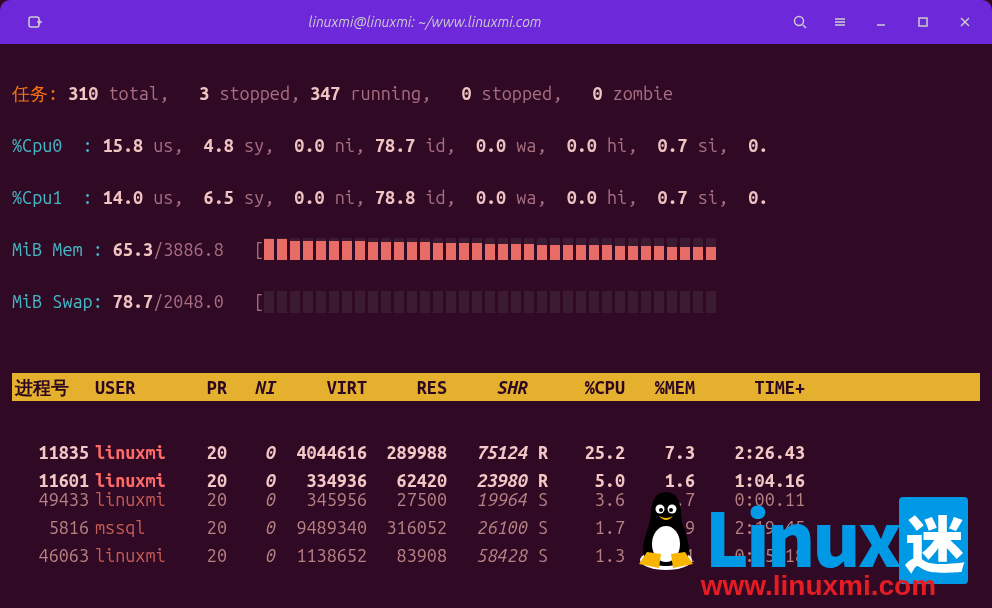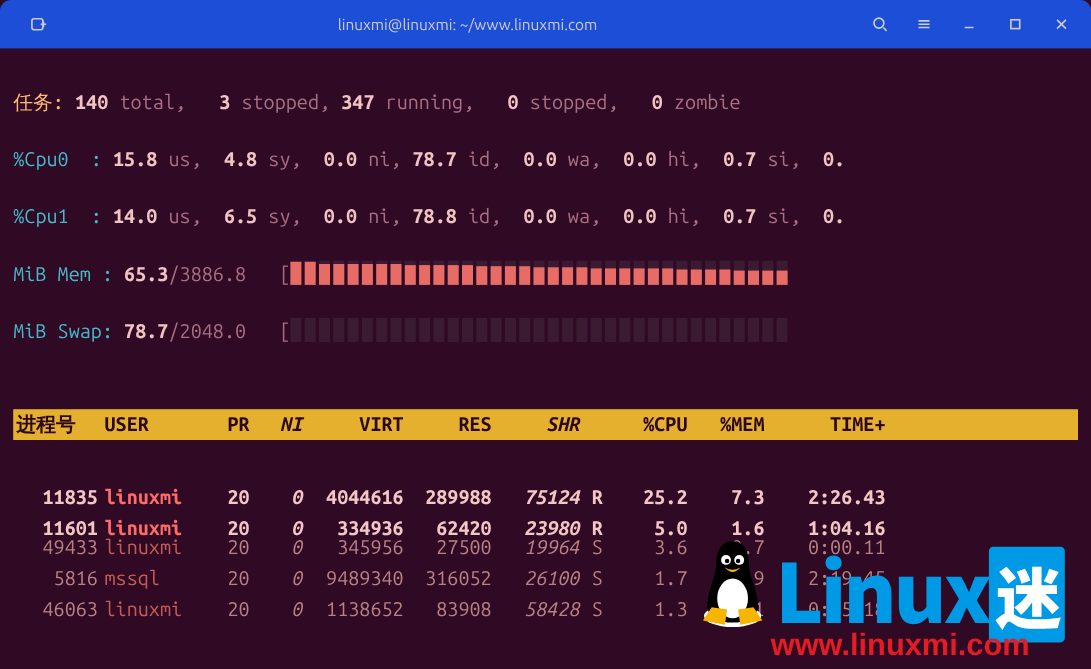--- a/index.html
+++ b/index.html
@@ -10,25 +10,26 @@
     color:#e2a3a1;
     width:992px; height:608px;
     overflow:hidden;
     border-radius:10px;
     position:relative;
   }
   .titlebar {
     height:44px;
     display:flex;
     align-items:center;
-    background:#1d4ed8;
+    background:#6d28d9;
     color:#ddd;
     font-family:"Ubuntu",sans-serif;
     font-size:14px;
     position:relative;
+    font-style:italic;
   }
   .titlebar .left { width:70px; display:flex; justify-content:center; }
   .titlebar .mid { flex:1; text-align:center; color:#ccc; }
   .titlebar .right { display:flex; gap:0; padding-right:6px; }
   .titlebar .tbtn {
     width:42px; height:30px;
     display:flex; align-items:center; justify-content:center;
     color:#ccc;
   }
   .titlebar .sbtn {
@@ -37,21 +38,21 @@
     color:#ccc;
   }
   .titlebar svg { stroke:#ccc; fill:none; stroke-width:1.5; }
   .term {
     padding:10px 12px 0 12px;
     line-height:26px;
     white-space:pre;
   }
   .muted { color:#a86e82; }
   .cyan  { color:#47b7c7; }
-  .red   { color:#fdba74; }
+  .red   { color:#f97316; }
   .bold  { font-weight:700; color:#f0c4c2; }
   .membar {
     display:inline-block;
     vertical-align:middle;
     height:22px;
     position:relative;
     top:-2px;
   }
   .membar .cell {
     display:inline-block;
@@ -165,21 +166,21 @@
     <div class="tbtn">
       <svg width="14" height="14" viewBox="0 0 14 14">
           <line x1="3" y1="3" x2="11" y2="11"></line>
           <line x1="11" y1="3" x2="3" y2="11"></line>
         </svg>
     </div>
   </div>
 </div>
 
 <div class="term">
-<div><span class="red">任务:</span> <span class="bold">140</span> <span class="muted">total,</span>   <span class="bold">3</span> <span class="muted">stopped,</span> <span class="bold">347</span> <span class="muted">running,</span>   <span class="bold">0</span> <span class="muted">stopped,</span>   <span class="bold">0</span> <span class="muted">zombie</span></div>
+<div><span class="red">任务:</span> <span class="bold">310</span> <span class="muted">total,</span>   <span class="bold">3</span> <span class="muted">stopped,</span> <span class="bold">347</span> <span class="muted">running,</span>   <span class="bold">0</span> <span class="muted">stopped,</span>   <span class="bold">0</span> <span class="muted">zombie</span></div>
 <div><span class="cyan">%Cpu0  :</span> <span class="bold">15.8</span> <span class="muted">us,</span>  <span class="bold">4.8</span> <span class="muted">sy,</span>  <span class="bold">0.0</span> <span class="muted">ni,</span> <span class="bold">78.7</span> <span class="muted">id,</span>  <span class="bold">0.0</span> <span class="muted">wa,</span>  <span class="bold">0.0</span> <span class="muted">hi,</span>  <span class="bold">0.7</span> <span class="muted">si,</span>  <span class="bold">0.</span></div>
 <div><span class="cyan">%Cpu1  :</span> <span class="bold">14.0</span> <span class="muted">us,</span>  <span class="bold">6.5</span> <span class="muted">sy,</span>  <span class="bold">0.0</span> <span class="muted">ni,</span> <span class="bold">78.8</span> <span class="muted">id,</span>  <span class="bold">0.0</span> <span class="muted">wa,</span>  <span class="bold">0.0</span> <span class="muted">hi,</span>  <span class="bold">0.7</span> <span class="muted">si,</span>  <span class="bold">0.</span></div>
 <div><span class="cyan">MiB Mem :</span> <span class="bold">65.3</span><span class="muted">/</span><span class="muted">3886.8</span>   <span class="muted">[</span><span class="membar" id="membar"><span class="cell"><span class="fill" style="height: 95%;"></span></span><span class="cell"><span class="fill" style="height: 95%;"></span></span><span class="cell"><span class="fill" style="height: 90%;"></span></span><span class="cell"><span class="fill" style="height: 90%;"></span></span><span class="cell"><span class="fill" style="height: 90%;"></span></span><span class="cell"><span class="fill" style="height: 88%;"></span></span><span class="cell"><span class="fill" style="height: 88%;"></span></span><span class="cell"><span class="fill" style="height: 88%;"></span></span><span class="cell"><span class="fill" style="height: 85%;"></span></span><span class="cell"><span class="fill" style="height: 85%;"></span></span><span class="cell"><span class="fill" style="height: 85%;"></span></span><span class="cell"><span class="fill" style="height: 82%;"></span></span><span class="cell"><span class="fill" style="height: 82%;"></span></span><span class="cell"><span class="fill" style="height: 80%;"></span></span><span class="cell"><span class="fill" style="height: 80%;"></span></span><span class="cell"><span class="fill" style="height: 78%;"></span></span><span class="cell"><span class="fill" style="height: 78%;"></span></span><span class="cell"><span class="fill" style="height: 76%;"></span></span><span class="cell"><span class="fill" style="height: 76%;"></span></span><span class="cell"><span class="fill" style="height: 74%;"></span></span><span class="cell"><span class="fill" style="height: 74%;"></span></span><span class="cell"><span class="fill" style="height: 72%;"></span></span><span class="cell"><span class="fill" style="height: 72%;"></span></span><span class="cell"><span class="fill" style="height: 70%;"></span></span><span class="cell"><span class="fill" style="height: 70%;"></span></span><span class="cell"><span class="fill" style="height: 68%;"></span></span><span class="cell"><span class="fill" style="height: 68%;"></span></span><span class="cell"><span class="fill" style="height: 66%;"></span></span><span class="cell"><span class="fill" style="height: 66%;"></span></span><span class="cell"><span class="fill" style="height: 64%;"></span></span><span class="cell"><span class="fill" style="height: 64%;"></span></span><span class="cell"><span class="fill" style="height: 62%;"></span></span><span class="cell"><span class="fill" style="height: 62%;"></span></span><span class="cell"><span class="fill" style="height: 60%;"></span></span><span class="cell"><span class="fill" style="height: 60%;"></span></span></span></div>
 <div><span class="cyan">MiB Swap:</span> <span class="bold">78.7</span><span class="muted">/</span><span class="muted">2048.0</span>   <span class="muted">[</span><span class="membar" id="swapbar"><span class="cell"></span><span class="cell"></span><span class="cell"></span><span class="cell"></span><span class="cell"></span><span class="cell"></span><span class="cell"></span><span class="cell"></span><span class="cell"></span><span class="cell"></span><span class="cell"></span><span class="cell"></span><span class="cell"></span><span class="cell"></span><span class="cell"></span><span class="cell"></span><span class="cell"></span><span class="cell"></span><span class="cell"></span><span class="cell"></span><span class="cell"></span><span class="cell"></span><span class="cell"></span><span class="cell"></span><span class="cell"></span><span class="cell"></span><span class="cell"></span><span class="cell"></span><span class="cell"></span><span class="cell"></span><span class="cell"></span><span class="cell"></span><span class="cell"></span><span class="cell"></span><span class="cell"></span></span></div>
 
 <div class="hdr">
   <span class="c pid l">进程号</span>
   <span class="c usr l">USER</span>
   <span class="c pr">PR</span>
   <span class="c ni">NI</span>

